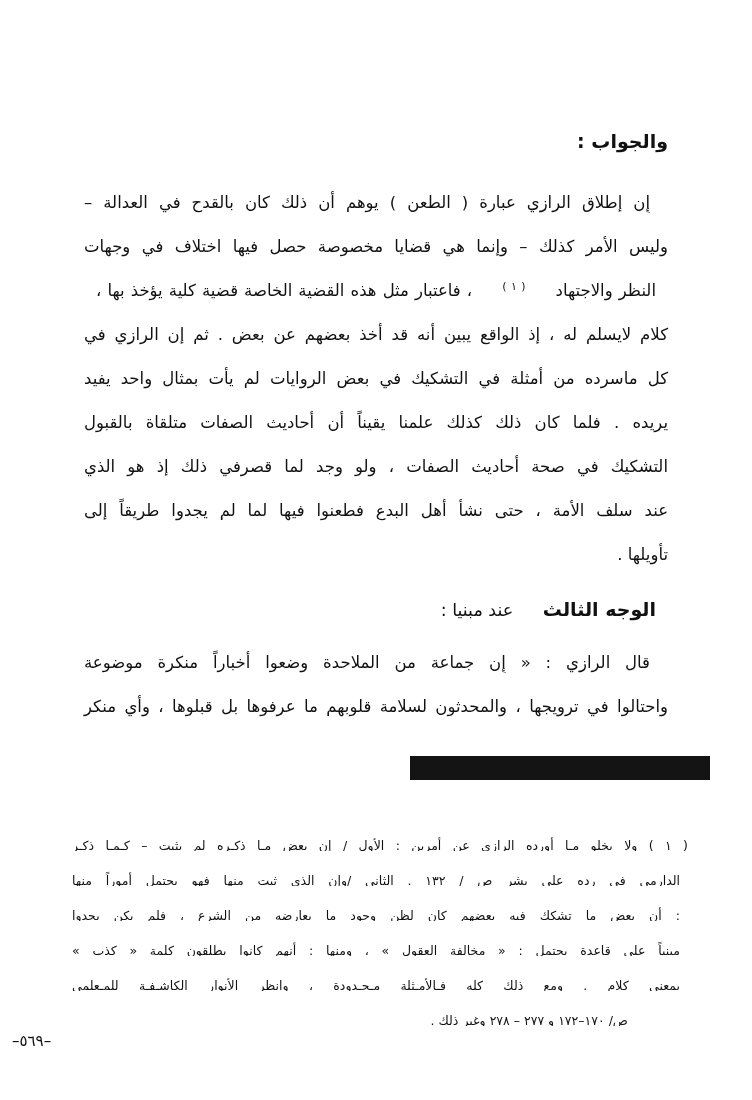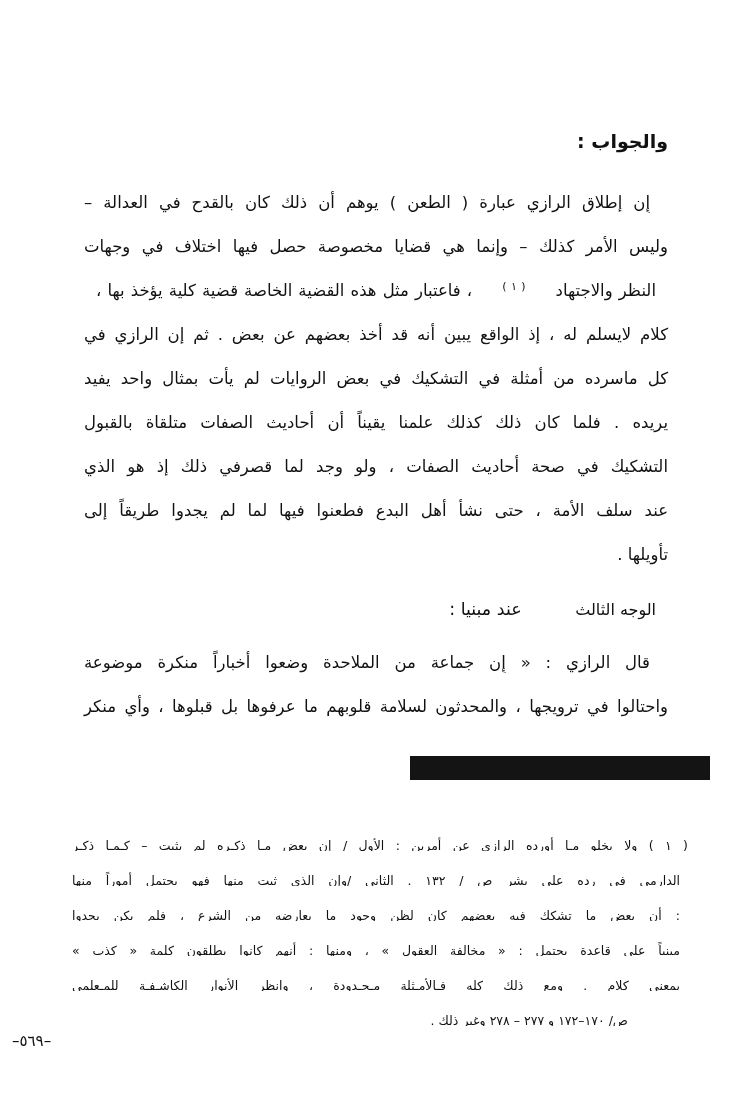--- a/index.html
+++ b/index.html
@@ -52,21 +52,21 @@
     line-height: 0;
   }
   .h-third {
     margin-top: 12px;
     height: 52px;
     line-height: 40px;
     font-size: 17.5px;
     text-align: right;
     white-space: nowrap;
   }
-  .h-third .bold-part { font-weight: normal; font-size: 16px; margin-left: 24px; }
+  .h-third .bold-part { font-weight: bold; font-size: 19px; }
 
   
   .footnote-separator {
     position: absolute;
     top: 744px;
     right: 42px;
     width: 300px;
     height: 3px;
     background: #141414;
   }

